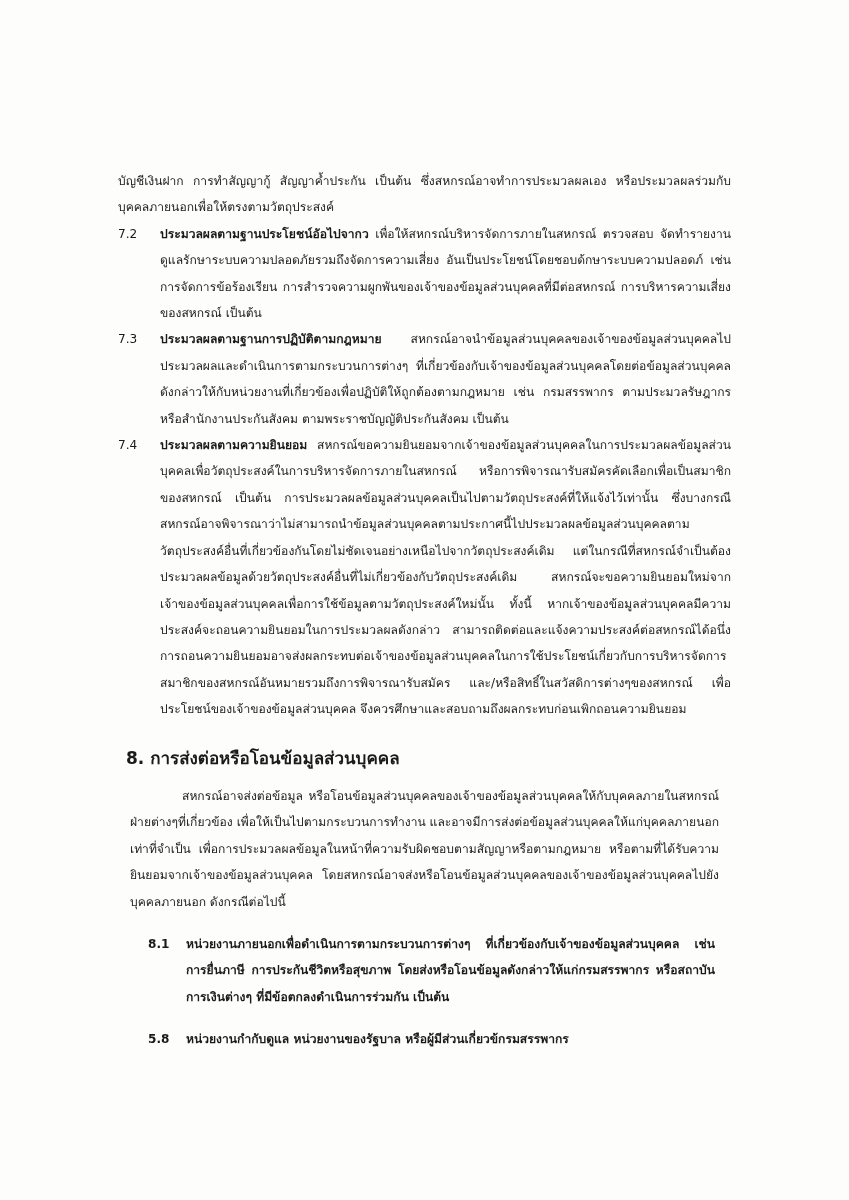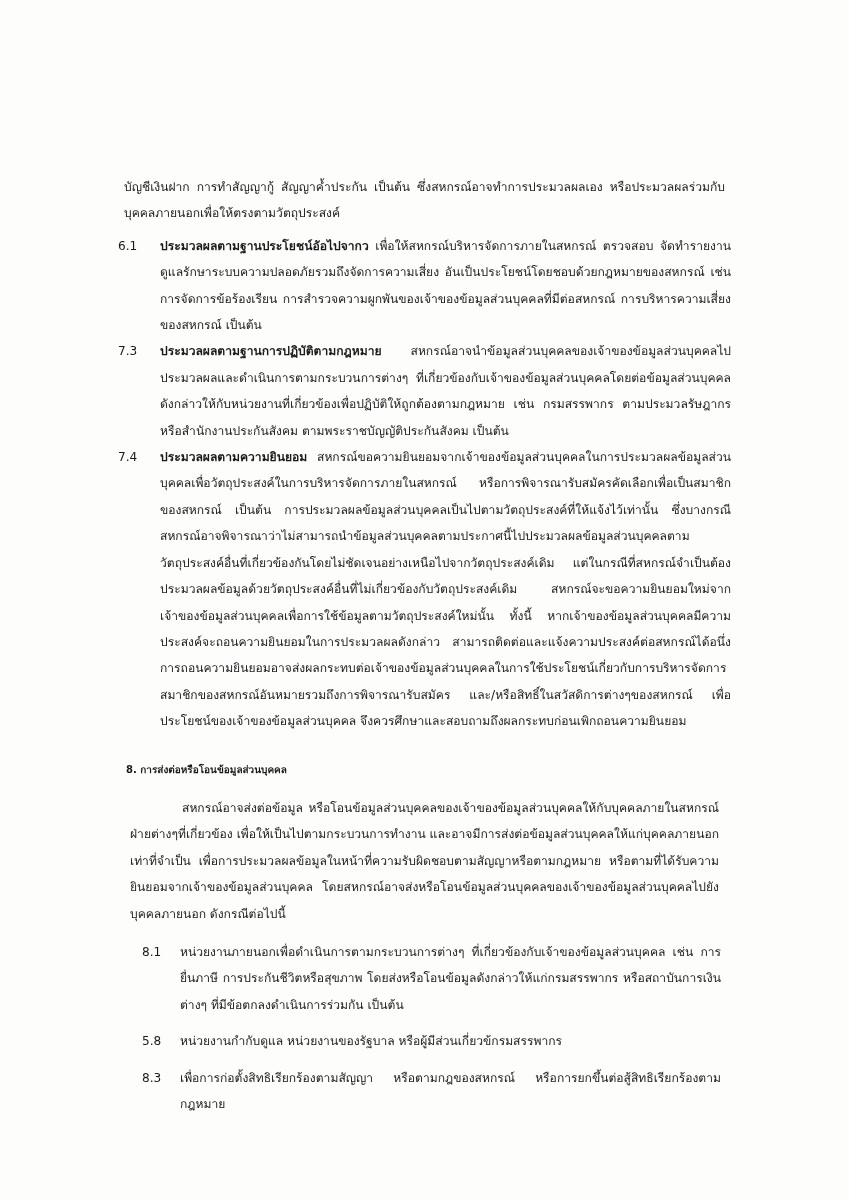--- a/index.html
+++ b/index.html
@@ -25,70 +25,70 @@
   .doc-body {
     font-size: 12.1px;
     line-height: 26.4px;
     text-align: justify;
     text-justify: inter-word;
   }
   p {
     margin: 12px;
   }
   .para-cont {
-    margin: 6px;
+    margin: 0;
   }
   .numbered {
     margin: 0;
     padding-left: 42px;
     text-indent: -42px;
   }
   .numbered .num {
     display: inline-block;
     width: 42px;
     text-indent: 0;
   }
   .section-head {
     margin: 22px 0 0 0;
     font-weight: bold;
-    font-size: 10px;
+    font-size: 17px;
     padding-left: 8px;
   }
   .indent-first {
     text-indent: 52px;
   }
   .sub {
-    margin: 10px;
+    margin: 16px;
     padding-left: 52px;
     text-indent: -38px;
+    font-weight: bold;
   }
   .sub .num {
     display: inline-block;
     width: 38px;
     text-indent: 0;
   }
 </style>
 </head>
 <body>
 
 <div class="page">
   <div class="doc-body">
 
     <p class="para-cont">บัญชีเงินฝาก การทำสัญญากู้ สัญญาค้ำประกัน เป็นต้น ซึ่งสหกรณ์อาจทำการประมวลผลเอง หรือประมวลผลร่วมกับบุคคลภายนอกเพื่อให้ตรงตามวัตถุประสงค์</p>
 
-    <p class="numbered"><span class="num">6.1</span><b>ประมวลผลตามฐานประโยชน์อัอไปจากว</b><span> เพื่อให้สหกรณ์บริหารจัดการภายในสหกรณ์ ตรวจสอบ จัดทำรายงาน ดูแลรักษาระบบความปลอดภัยรวมถึงจัดการความเสี่ยง อันเป็นประโยชน์โดยชอบด้วยกฎหมายของสหกรณ์ เช่น การจัดการข้อร้องเรียน การสำรวจความผูกพันของเจ้าของข้อมูลส่วนบุคคลที่มีต่อสหกรณ์ การบริหารความเสี่ยงของสหกรณ์ เป็นต้น</span></p>
+    <p class="numbered"><span class="num">7.2</span><b>ประมวลผลตามฐานประโยชน์อัอไปจากว</b><span> เพื่อให้สหกรณ์บริหารจัดการภายในสหกรณ์ ตรวจสอบ จัดทำรายงาน ดูแลรักษาระบบความปลอดภัยรวมถึงจัดการความเสี่ยง อันเป็นประโยชน์โดยชอบด้กษาระบบความปลอดภ์ เช่น การจัดการข้อร้องเรียน การสำรวจความผูกพันของเจ้าของข้อมูลส่วนบุคคลที่มีต่อสหกรณ์ การบริหารความเสี่ยงของสหกรณ์ เป็นต้น</span></p>
 
     <p class="numbered"><span class="num">7.3</span><b>ประมวลผลตามฐานการปฏิบัติตามกฎหมาย</b><span> สหกรณ์อาจนำข้อมูลส่วนบุคคลของเจ้าของข้อมูลส่วนบุคคลไปประมวลผลและดำเนินการตามกระบวนการต่างๆ ที่เกี่ยวข้องกับเจ้าของข้อมูลส่วนบุคคลโดยต่อข้อมูลส่วนบุคคลดังกล่าวให้กับหน่วยงานที่เกี่ยวข้องเพื่อปฏิบัติให้ถูกต้องตามกฎหมาย เช่น กรมสรรพากร ตามประมวลรัษฎากร หรือสำนักงานประกันสังคม ตามพระราชบัญญัติประกันสังคม เป็นต้น</span></p>
 
     <p class="numbered"><span class="num">7.4</span><b>ประมวลผลตามความยินยอม</b><span> สหกรณ์ขอความยินยอมจากเจ้าของข้อมูลส่วนบุคคลในการประมวลผลข้อมูลส่วนบุคคลเพื่อวัตถุประสงค์ในการบริหารจัดการภายในสหกรณ์ หรือการพิจารณารับสมัครคัดเลือกเพื่อเป็นสมาชิกของสหกรณ์ เป็นต้น การประมวลผลข้อมูลส่วนบุคคลเป็นไปตามวัตถุประสงค์ที่ให้แจ้งไว้เท่านั้น ซึ่งบางกรณีสหกรณ์อาจพิจารณาว่าไม่สามารถนำข้อมูลส่วนบุคคลตามประกาศนี้ไปประมวลผลข้อมูลส่วนบุคคลตามวัตถุประสงค์อื่นที่เกี่ยวข้องกันโดยไม่ชัดเจนอย่างเหนือไปจากวัตถุประสงค์เดิม แต่ในกรณีที่สหกรณ์จำเป็นต้องประมวลผลข้อมูลด้วยวัตถุประสงค์อื่นที่ไม่เกี่ยวข้องกับวัตถุประสงค์เดิม สหกรณ์จะขอความยินยอมใหม่จากเจ้าของข้อมูลส่วนบุคคลเพื่อการใช้ข้อมูลตามวัตถุประสงค์ใหม่นั้น ทั้งนี้ หากเจ้าของข้อมูลส่วนบุคคลมีความประสงค์จะถอนความยินยอมในการประมวลผลดังกล่าว สามารถติดต่อและแจ้งความประสงค์ต่อสหกรณ์ได้อนึ่ง การถอนความยินยอมอาจส่งผลกระทบต่อเจ้าของข้อมูลส่วนบุคคลในการใช้ประโยชน์เกี่ยวกับการบริหารจัดการสมาชิกของสหกรณ์อันหมายรวมถึงการพิจารณารับสมัคร และ/หรือสิทธิ์ในสวัสดิการต่างๆของสหกรณ์ เพื่อประโยชน์ของเจ้าของข้อมูลส่วนบุคคล จึงควรศึกษาและสอบถามถึงผลกระทบก่อนเพิกถอนความยินยอม</span></p>
 
     <p class="section-head">8. การส่งต่อหรือโอนข้อมูลส่วนบุคคล</p>
 
     <p class="indent-first">สหกรณ์อาจส่งต่อข้อมูล หรือโอนข้อมูลส่วนบุคคลของเจ้าของข้อมูลส่วนบุคคลให้กับบุคคลภายในสหกรณ์ฝ่ายต่างๆที่เกี่ยวข้อง เพื่อให้เป็นไปตามกระบวนการทำงาน และอาจมีการส่งต่อข้อมูลส่วนบุคคลให้แก่บุคคลภายนอกเท่าที่จำเป็น เพื่อการประมวลผลข้อมูลในหน้าที่ความรับผิดชอบตามสัญญาหรือตามกฎหมาย หรือตามที่ได้รับความยินยอมจากเจ้าของข้อมูลส่วนบุคคล โดยสหกรณ์อาจส่งหรือโอนข้อมูลส่วนบุคคลของเจ้าของข้อมูลส่วนบุคคลไปยังบุคคลภายนอก ดังกรณีต่อไปนี้</p>
 
     <p class="sub"><span class="num">8.1</span><span>หน่วยงานภายนอกเพื่อดำเนินการตามกระบวนการต่างๆ ที่เกี่ยวข้องกับเจ้าของข้อมูลส่วนบุคคล เช่น การยื่นภาษี การประกันชีวิตหรือสุขภาพ โดยส่งหรือโอนข้อมูลดังกล่าวให้แก่กรมสรรพากร หรือสถาบันการเงินต่างๆ ที่มีข้อตกลงดำเนินการร่วมกัน เป็นต้น</span></p>
 
     <p class="sub"><span class="num">5.8</span><span>หน่วยงานกำกับดูแล หน่วยงานของรัฐบาล หรือผู้มีส่วนเกี่ยวข้กรมสรรพากร</span></p>
 
-    <p class="sub"><span class="num">8.3</span><span>เพื่อการก่อตั้งสิทธิเรียกร้องตามสัญญา หรือตามกฎของสหกรณ์ หรือการยกขึ้นต่อสู้สิทธิเรียกร้องตามกฎหมาย</span></p>
 
   </div>
 </div>
 
 </body></html>

